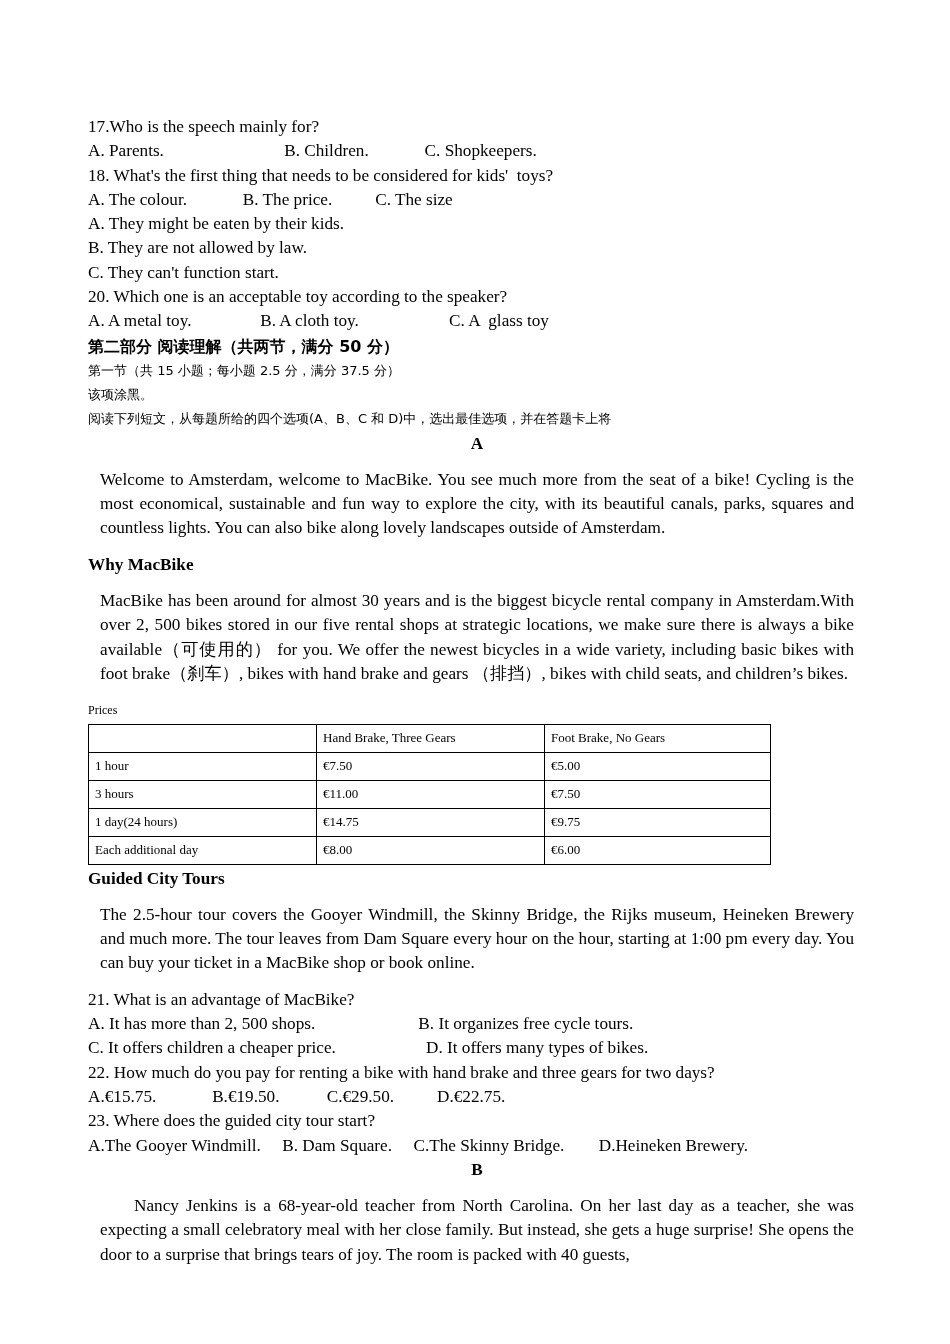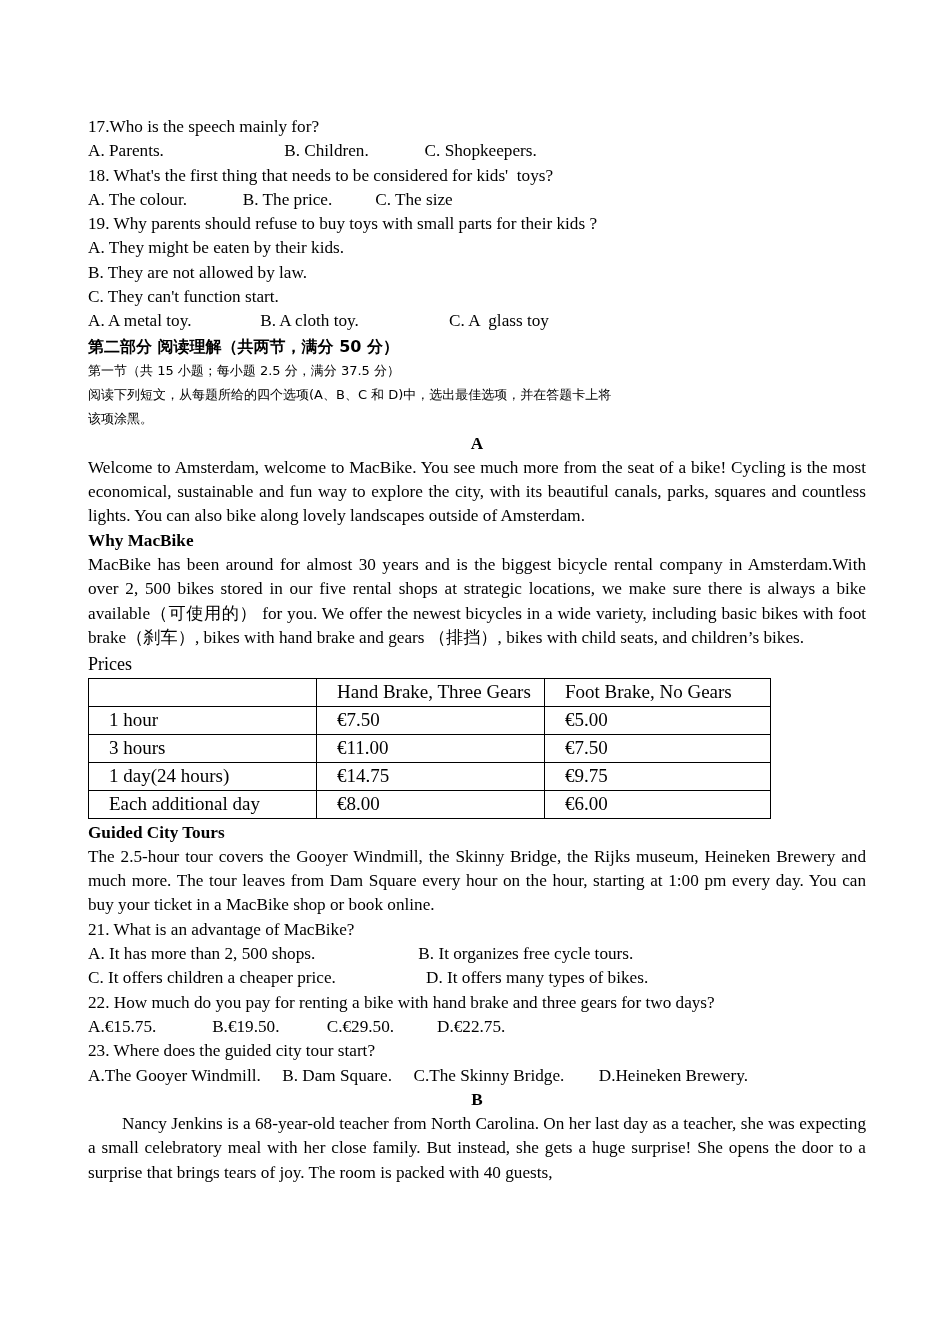--- a/index.html
+++ b/index.html
@@ -24,21 +24,21 @@
   .ln {
     font-size: 17.2px;
     line-height: 24.3px;
     white-space: pre;
   }
   .para {
     font-size: 17.2px;
     line-height: 24.3px;
     text-align: justify;
     text-justify: inter-word;
-    margin: 0;
+    margin: 12px;
   }
   .para-last-full {
     text-align-last: left;
   }
   .cn {
     font-family: "DejaVu Sans", "Liberation Sans", sans-serif;
     font-size: 13px;
     line-height: 24.3px;
   }
   .cn-bold {
@@ -62,67 +62,67 @@
   .head {
     font-size: 17.2px;
     line-height: 24.3px;
     font-weight: bold;
   }
   .indent {
     text-indent: 34px;
   }
   
   .prices-label {
-    font-size: 18px;
+    font-size: 12px;
     line-height: 24.3px;
     margin-top: 2px;
   }
   table.prices {
     border-collapse: collapse;
     width: 682px;
     margin-top: 1px;
     table-layout: fixed;
   }
   table.prices td {
     border: 1px solid #000000;
-    font-size: 19px;
+    font-size: 13px;
     line-height: 21px;
-    padding: 2px 5px 3px 20px;
+    padding: 2px 5px 3px 6px;
     height: 22px;
     vertical-align: middle;
     white-space: nowrap;
     overflow: hidden;
   }
   table.prices col.c0 { width: 228px; }
   table.prices col.c1 { width: 228px; }
   table.prices col.c2 { width: 226px; }
   .gap2 { height: 2px; }
 </style>
 </head>
 <body>
 
 <div class="page">
 
   <div>
     <div class="ln">17.Who is the speech mainly for?</div>
     <div class="ln">A. Parents.                            B. Children.             C. Shopkeepers.</div>
     <div class="ln">18. What's the first thing that needs to be considered for kids'  toys?</div>
     <div class="ln">A. The colour.             B. The price.          C. The size</div>
-    <div class="ln">19. Why parents should refuse to buy toys with small parts for their kids ?</div>
     <div class="ln">A. They might be eaten by their kids.</div>
     <div class="ln">B. They are not allowed by law.</div>
     <div class="ln">C. They can't function start.</div>
+    <div class="ln">20. Which one is an acceptable toy according to the speaker?</div>
     <div class="ln">A. A metal toy.                B. A cloth toy.                     C. A  glass toy</div>
   </div>
 
   <div>
     <div class="cn-bold">第二部分 阅读理解（共两节，满分 50 分）</div>
     <div class="cn">第一节（共 15 小题；每小题 2.5 分，满分 37.5 分）</div>
+    <div class="cn">该项涂黑。</div>
     <div class="cn">阅读下列短文，从每题所给的四个选项(A、B、C 和 D)中，选出最佳选项，并在答题卡上将</div>
-    <div class="cn">该项涂黑。</div>
   </div>
 
   <div>
     <div class="section-letter">A</div>
     <p class="para para-last-full">Welcome to Amsterdam, welcome to MacBike. You see much more from the seat of a bike! Cycling is the most economical, sustainable and fun way to explore the city, with its beautiful canals, parks, squares and countless lights. You can also bike along lovely landscapes outside of Amsterdam.</p>
     <div class="head">Why MacBike</div>
     <p class="para para-last-full">MacBike has been around for almost 30 years and is the biggest bicycle rental company in Amsterdam.With over 2, 500 bikes stored in our five rental shops at strategic locations, we make sure there is always a bike available（可使用的）  for you. We offer the newest bicycles in a wide variety, including basic bikes with foot brake（刹车）, bikes with hand brake and gears （排挡）, bikes with child seats, and children’s bikes.</p>
 
     <div class="prices-label">Prices</div>
 

